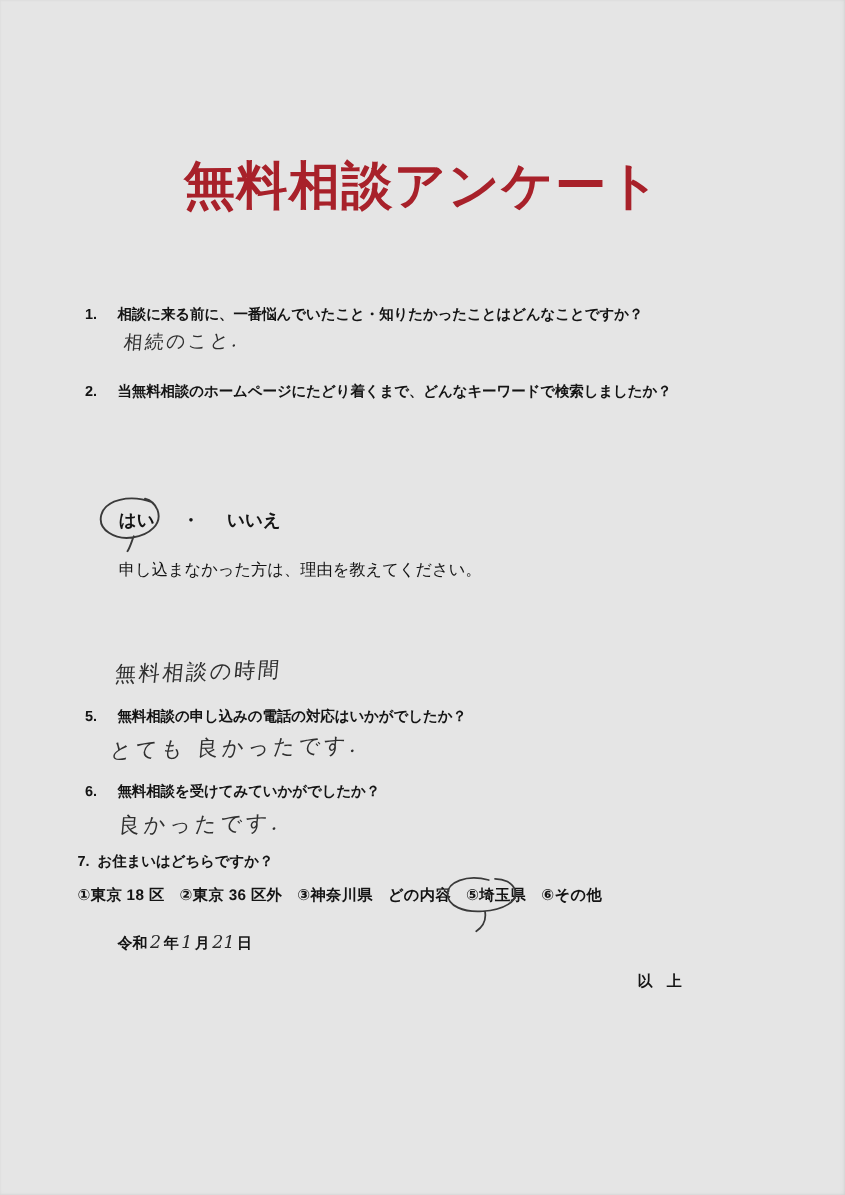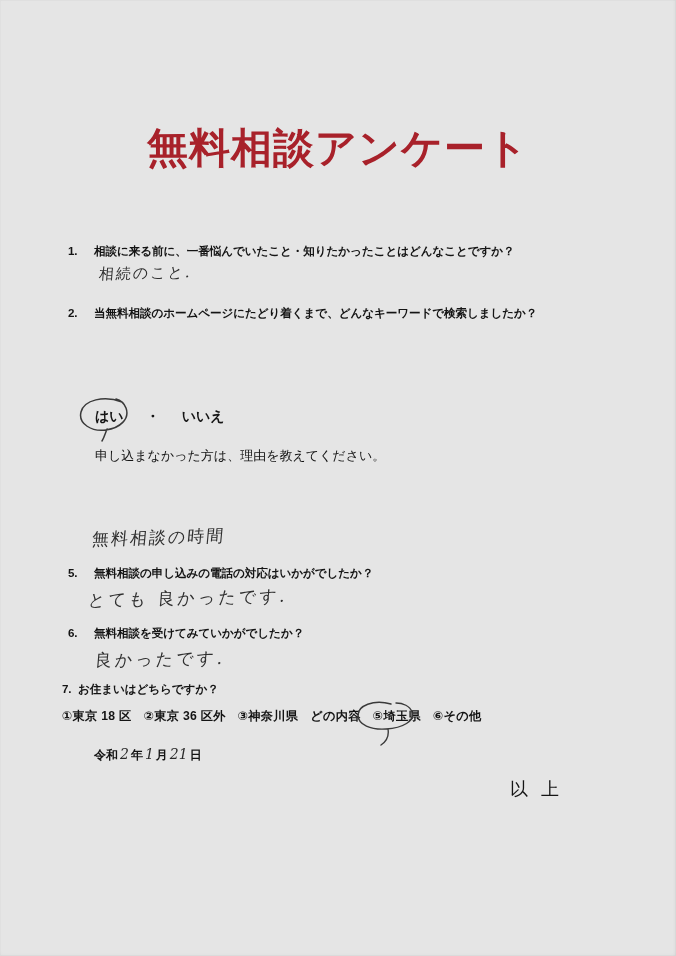--- a/index.html
+++ b/index.html
@@ -106,22 +106,22 @@
     font-family: "DejaVu Serif", "Liberation Serif", serif;
     font-weight: 400;
     font-style: italic;
     font-size: 14px;
     padding: 0 2px;
     color: #2a2a2a;
   }
 
   .closing {
     position: absolute;
-    font-size: 18px;
-    font-weight: 400;
+    font-size: 12px;
+    font-weight: 700;
     letter-spacing: 4px;
     color: #141414;
   }
 
   
   .hw {
     position: absolute;
     font-family: "DejaVu Serif", "Liberation Serif", serif;
     font-weight: 400;
     color: #2f2f2f;

